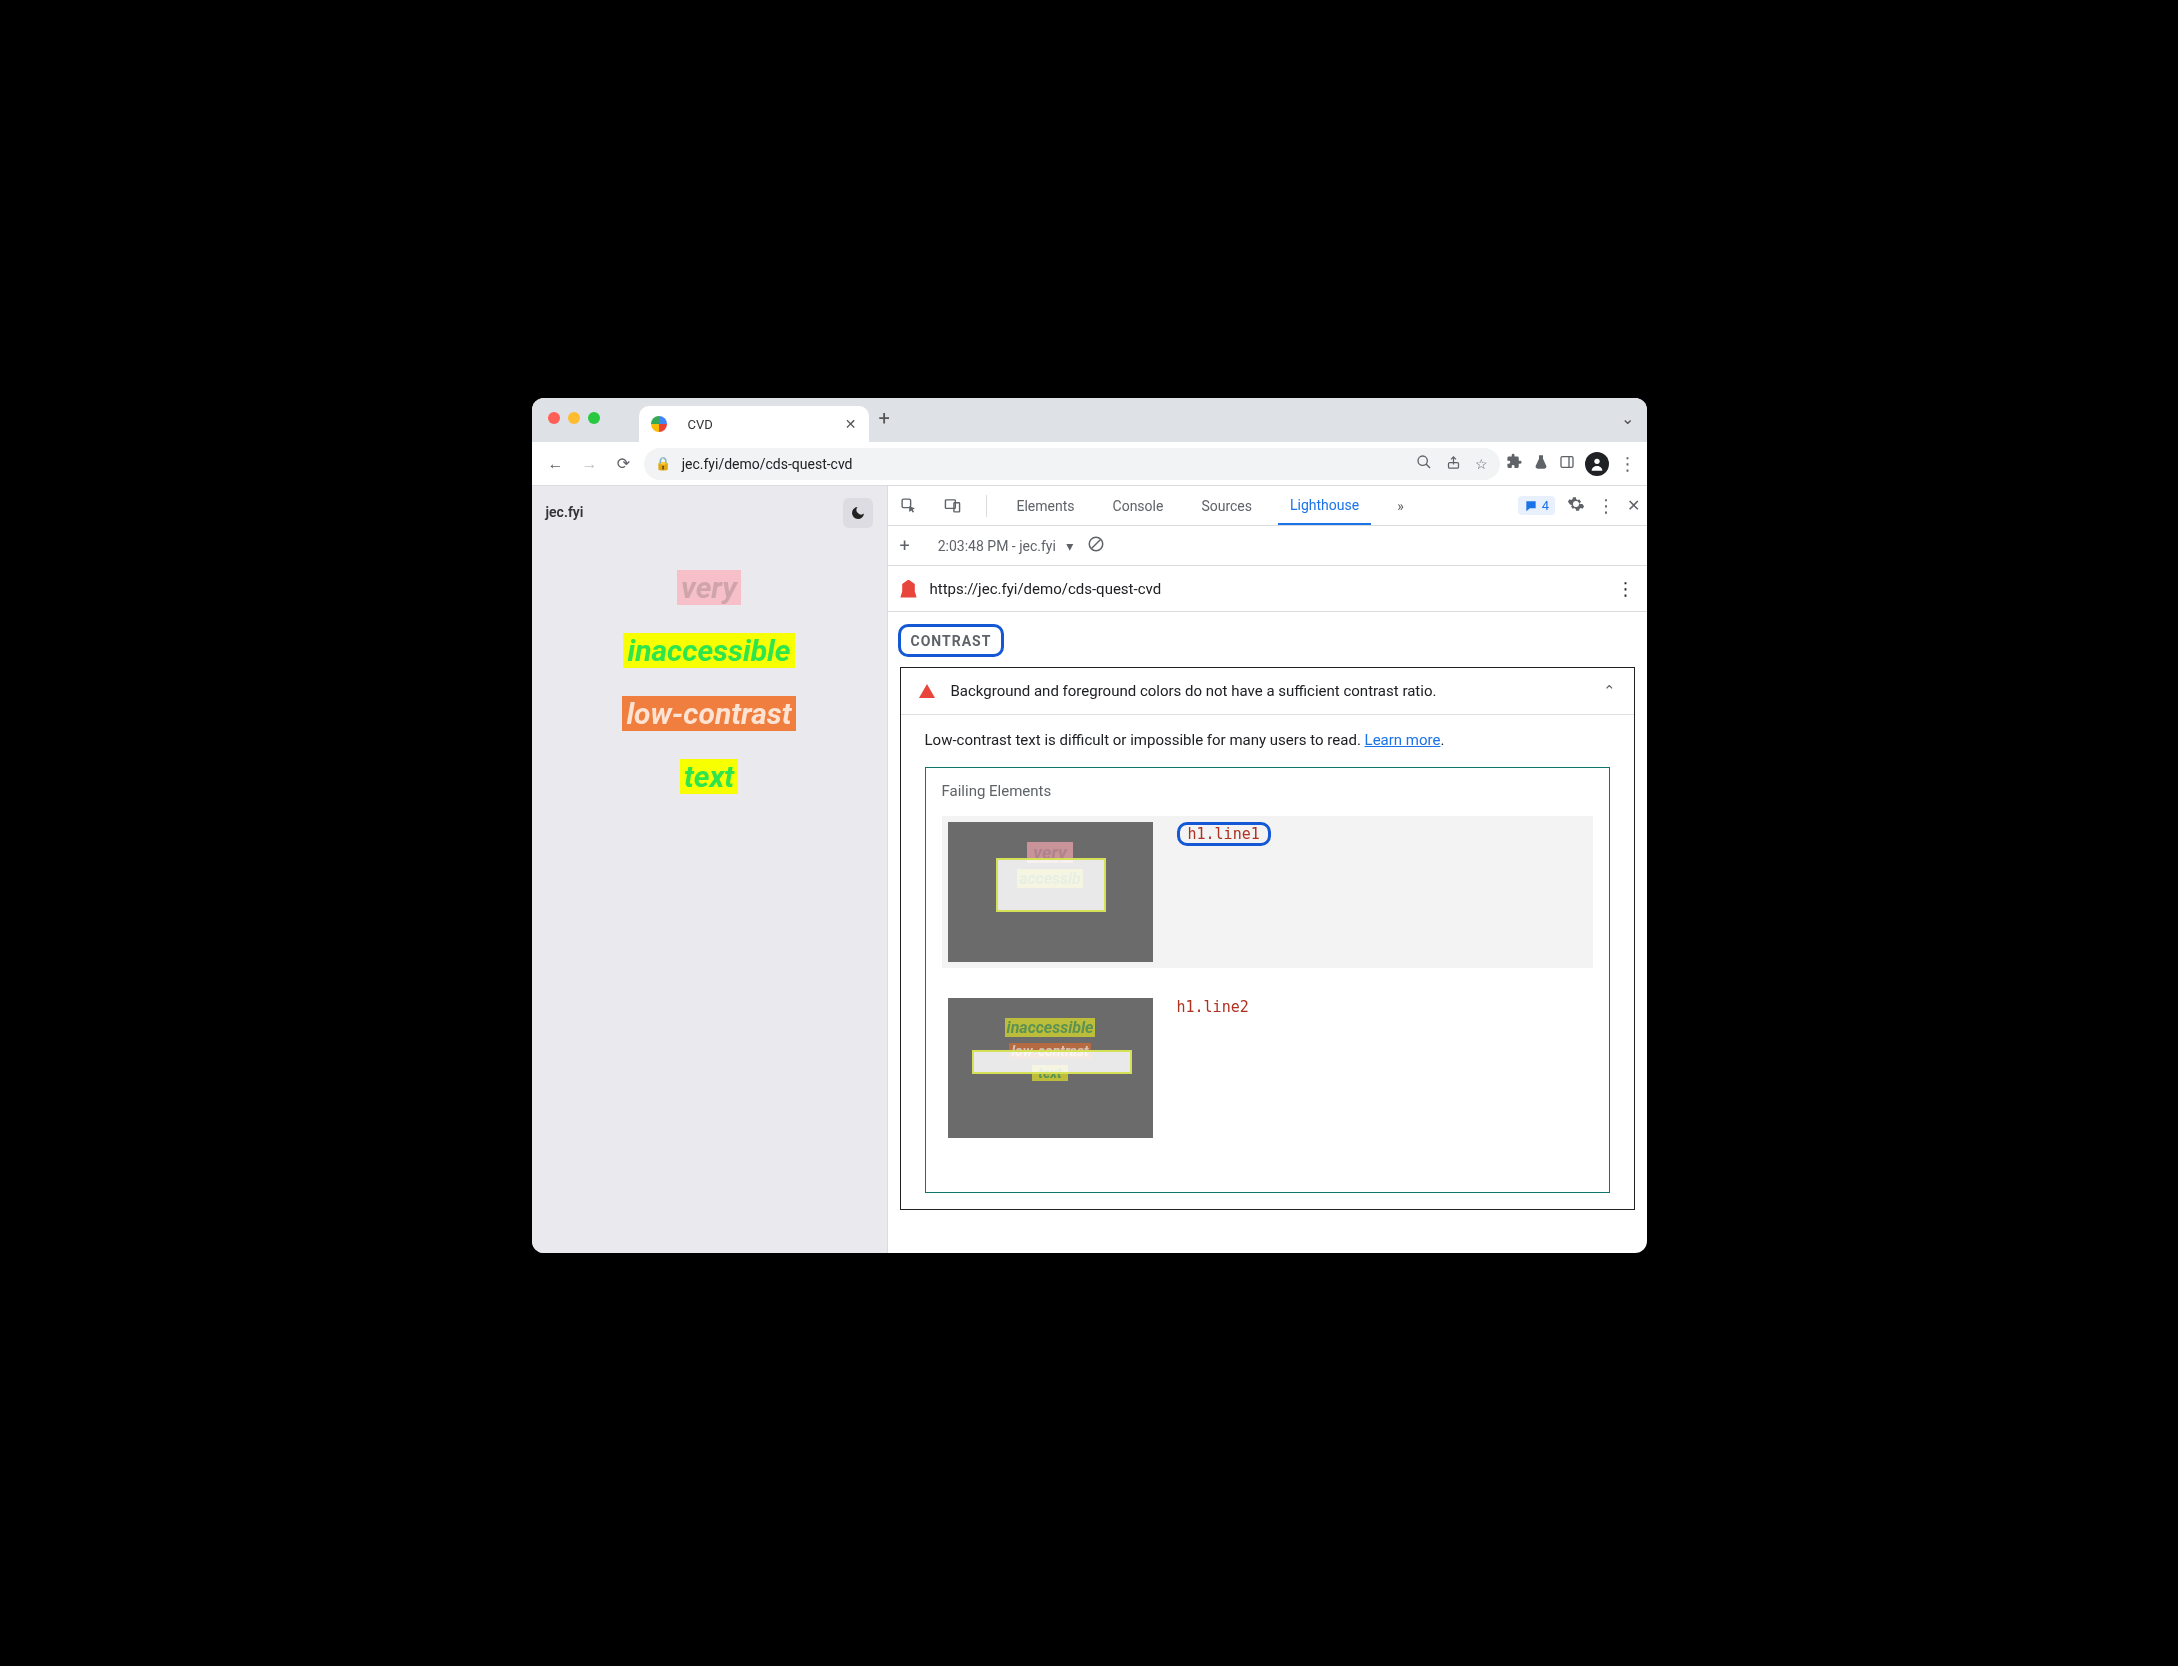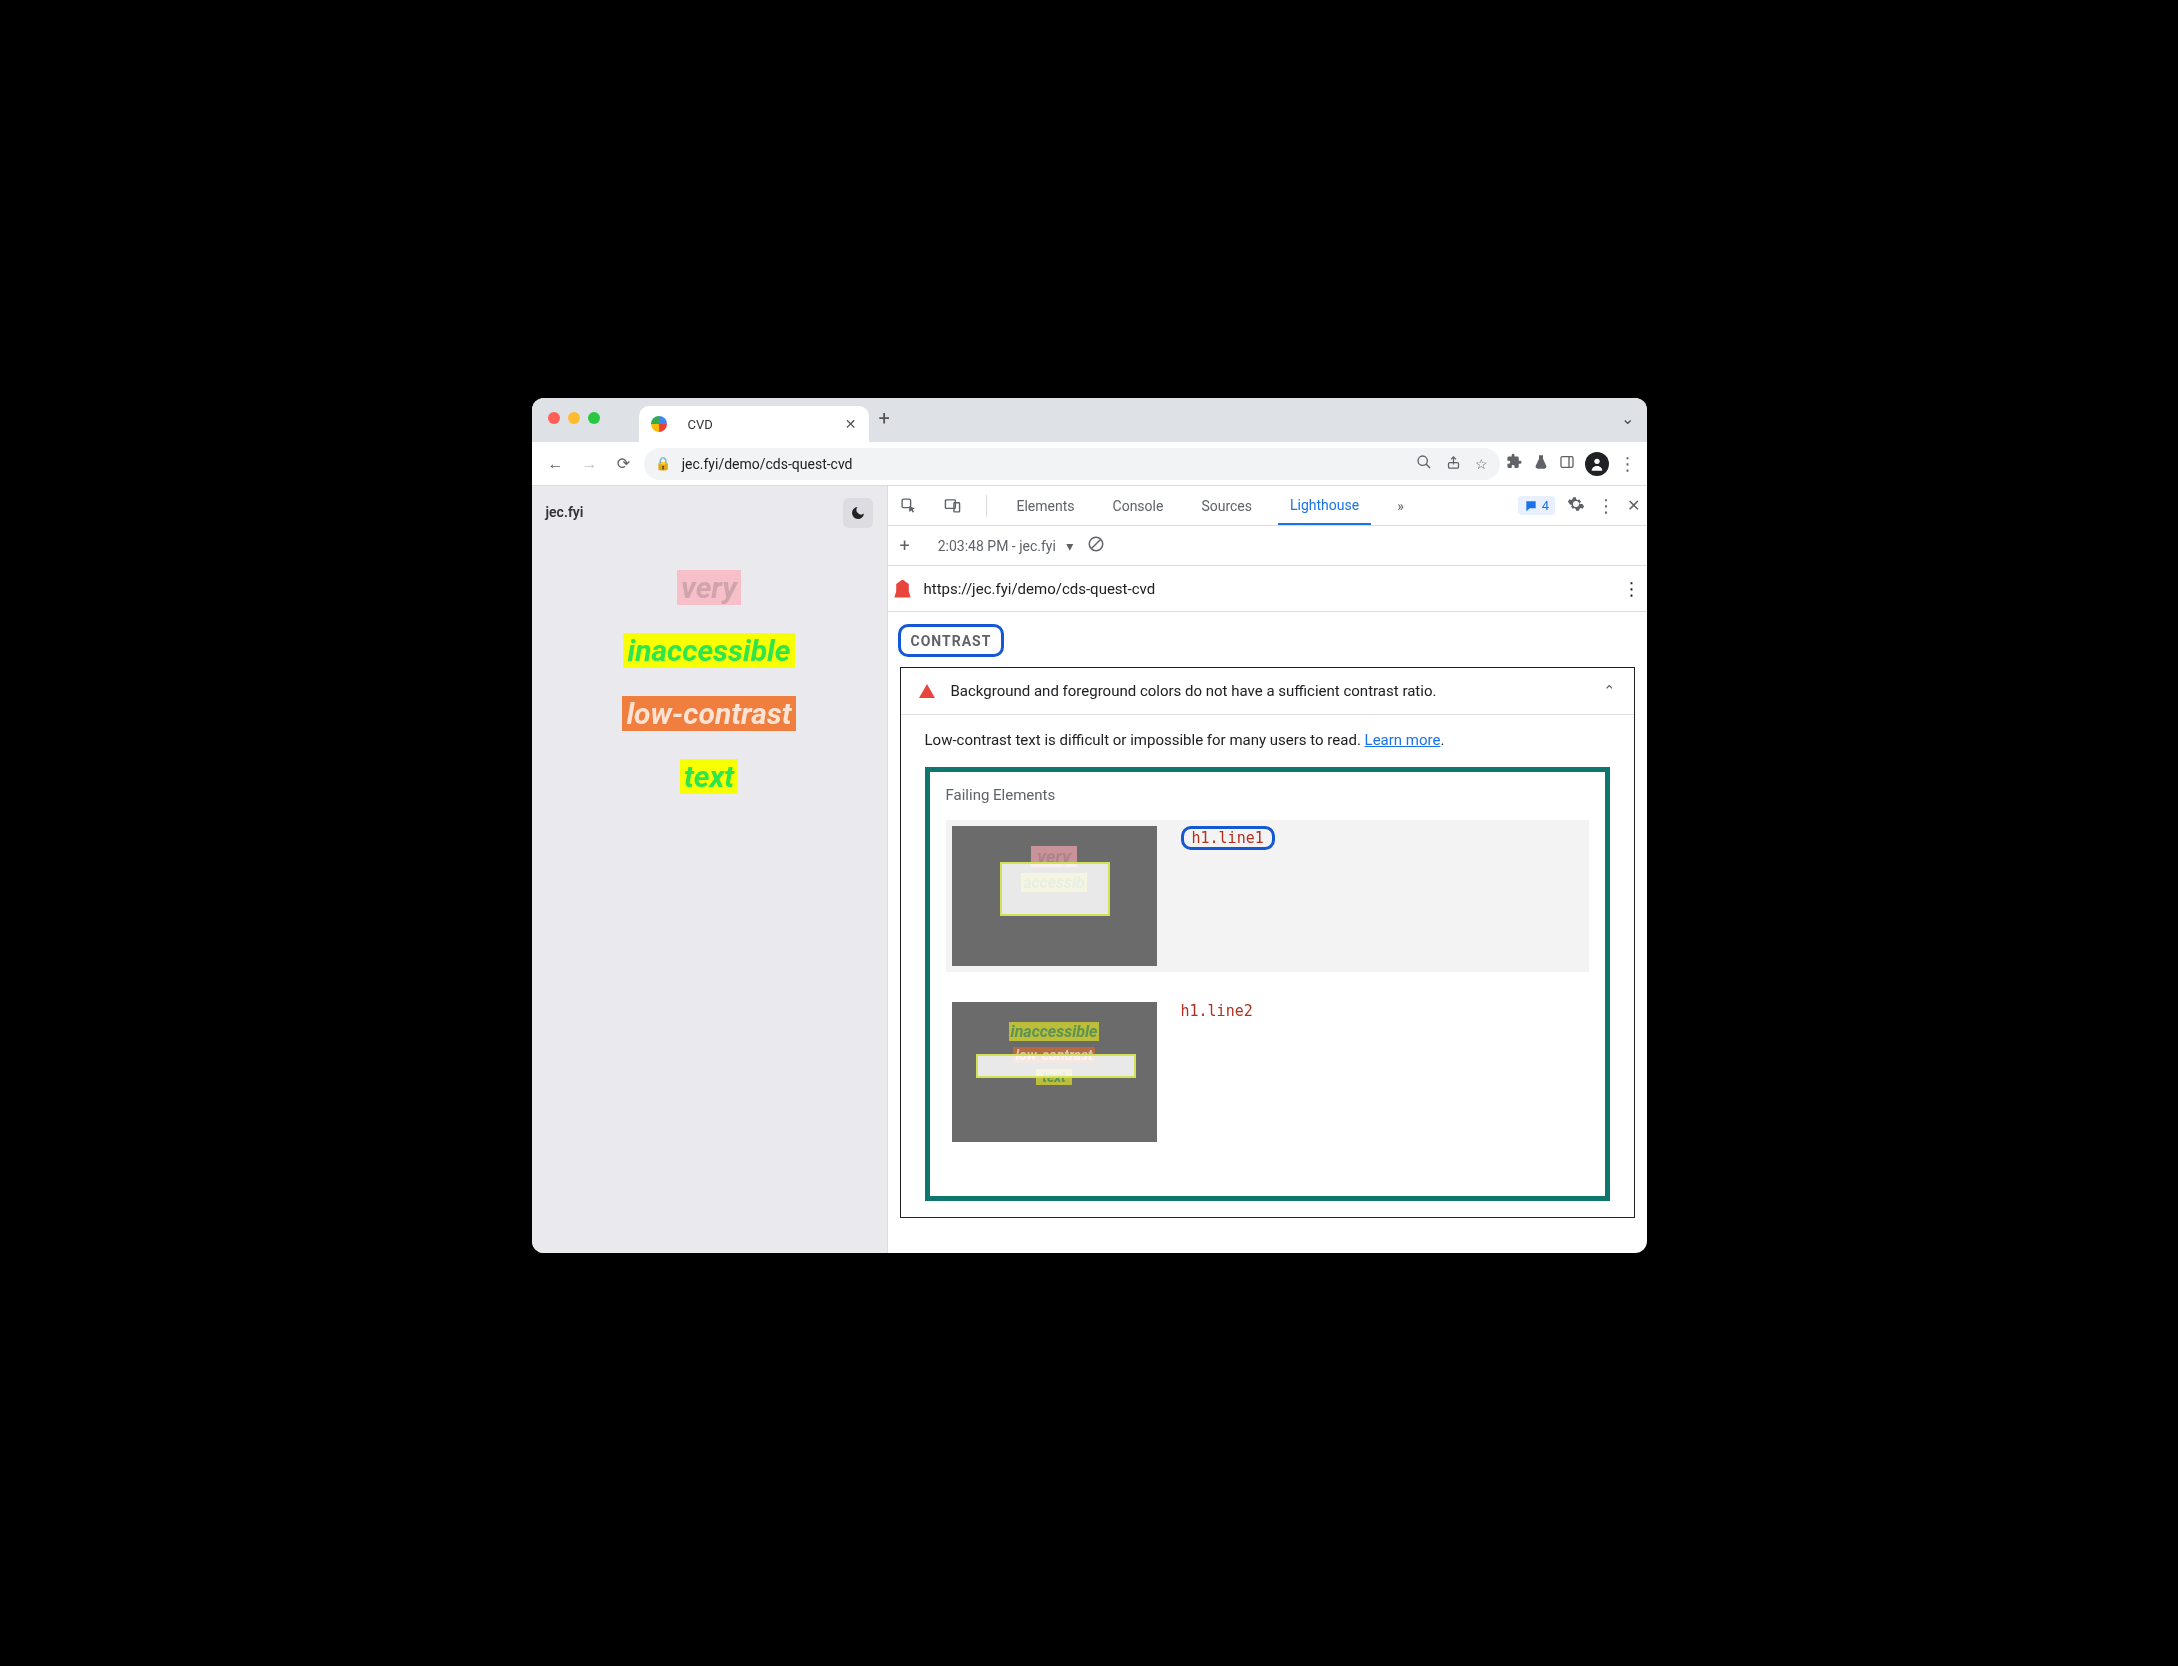--- a/index.html
+++ b/index.html
@@ -40,33 +40,33 @@
   .devtools { flex:1; display:flex; flex-direction:column; border-left:1px solid #dadce0; min-width:0; }
   .dt-tabs { height:40px; display:flex; align-items:center; border-bottom:1px solid #dadce0; padding:0 6px; gap:14px; font-size:14px; color:#5f6368; }
   .dt-tabs .dicon { width:30px; display:flex; justify-content:center; }
   .dt-tabs .sep { width:1px; height:22px; background:#dadce0; margin:0 4px;}
   .dt-tab { padding: 0 12px; height:100%; display:flex; align-items:center; cursor:pointer; }
   .dt-tab.active { color:#1a73e8; border-bottom:2px solid #1a73e8; }
   .dt-right { margin-left:auto; display:flex; align-items:center; gap:12px; }
   .msgbadge { display:flex; align-items:center; gap:4px; background:#e8f0fe; color:#1a73e8; padding:2px 6px; border-radius:4px; font-size:13px;}
   .dt-sub { height:40px; display:flex; align-items:center; gap:14px; padding:0 12px; border-bottom:1px solid #dadce0; color:#5f6368; font-size:14px;}
   .dt-sub .plus { font-size:18px; }
-  .dt-url { height:46px; display:flex; align-items:center; gap:12px; padding:0 6px; border-bottom:1px solid #dadce0; font-size:15px; color:#202124; }
+  .dt-url { height:46px; display:flex; align-items:center; gap:12px; padding:0 12px; border-bottom:1px solid #dadce0; font-size:15px; color:#202124; }
   .lh-logo { width:18px; height:18px; background:#e8453c; clip-path: polygon(50% 0, 85% 25%, 85% 65%, 95% 100%, 5% 100%, 15% 65%, 15% 25%); }
   .dt-url .more { margin-left:auto; }
   .lh-body { flex:1; overflow:auto; padding: 8px 8px 20px 8px; }
   .contrast-chip { display:inline-block; border:3px solid #1558d6; border-radius:10px; padding:4px 10px; margin:4px 2px 10px 2px; }
   .contrast-chip span { font-size:14px; font-weight:700; letter-spacing:1px; color:#5f6368;}
   .audit { border:1px solid #202124; margin: 0 4px; }
   .audit-head { display:flex; align-items:center; gap:16px; padding:14px 18px; font-size:15px; color:#202124; border-bottom:1px solid #e0e0e0;}
   .tri { width:0; height:0; border-left:8px solid transparent; border-right:8px solid transparent; border-bottom:14px solid #e8453c; }
   .audit-head .chev { margin-left:auto; color:#5f6368;}
   .audit-body { padding: 16px 24px; font-size:15px; color:#202124; }
   .audit-body a { color:#1a73e8; text-decoration:underline;}
-  .failing { margin-top:18px; border:5px solid #0f766e; padding:14px 16px 24px 16px;}
+  .failing { margin-top:18px; border:1px solid #0f766e; padding:14px 16px 24px 16px;}
   .failing h4 { font-weight:400; color:#5f6368; font-size:15px; margin-bottom:16px;}
   .frow { display:flex; gap:24px; align-items:flex-start; margin-bottom:24px; padding:6px; }
   .frow.sel { background:#f3f3f3; }
   .thumb { width:205px; height:140px; background:#6b6b6b; position:relative; overflow:hidden; }
   .thumb .inner { position:absolute; inset:20px 16px; display:flex; flex-direction:column; align-items:center; gap:6px; }
   .thumb .t1 { background:#d99aa2; color:#bb8891; font-weight:700; font-style:italic; font-size:18px; padding:0 6px; opacity:.85;}
   .thumb .t2 { background:#c9cc33; color:#5a9a4e; font-weight:700; font-style:italic; font-size:16px; padding:0 2px; opacity:.85;}
   .thumb .t3 { background:#c46a3a; color:#e9d3c4; font-weight:700; font-style:italic; font-size:14px; padding:0 2px; opacity:.85;}
   .thumb .t4 { background:#c9cc33; color:#5a9a4e; font-weight:700; font-style:italic; font-size:14px; padding:0 6px; opacity:.85;}
   .hl { position:absolute; border:2px solid #d4e157; background:rgba(255,255,255,.85); }

